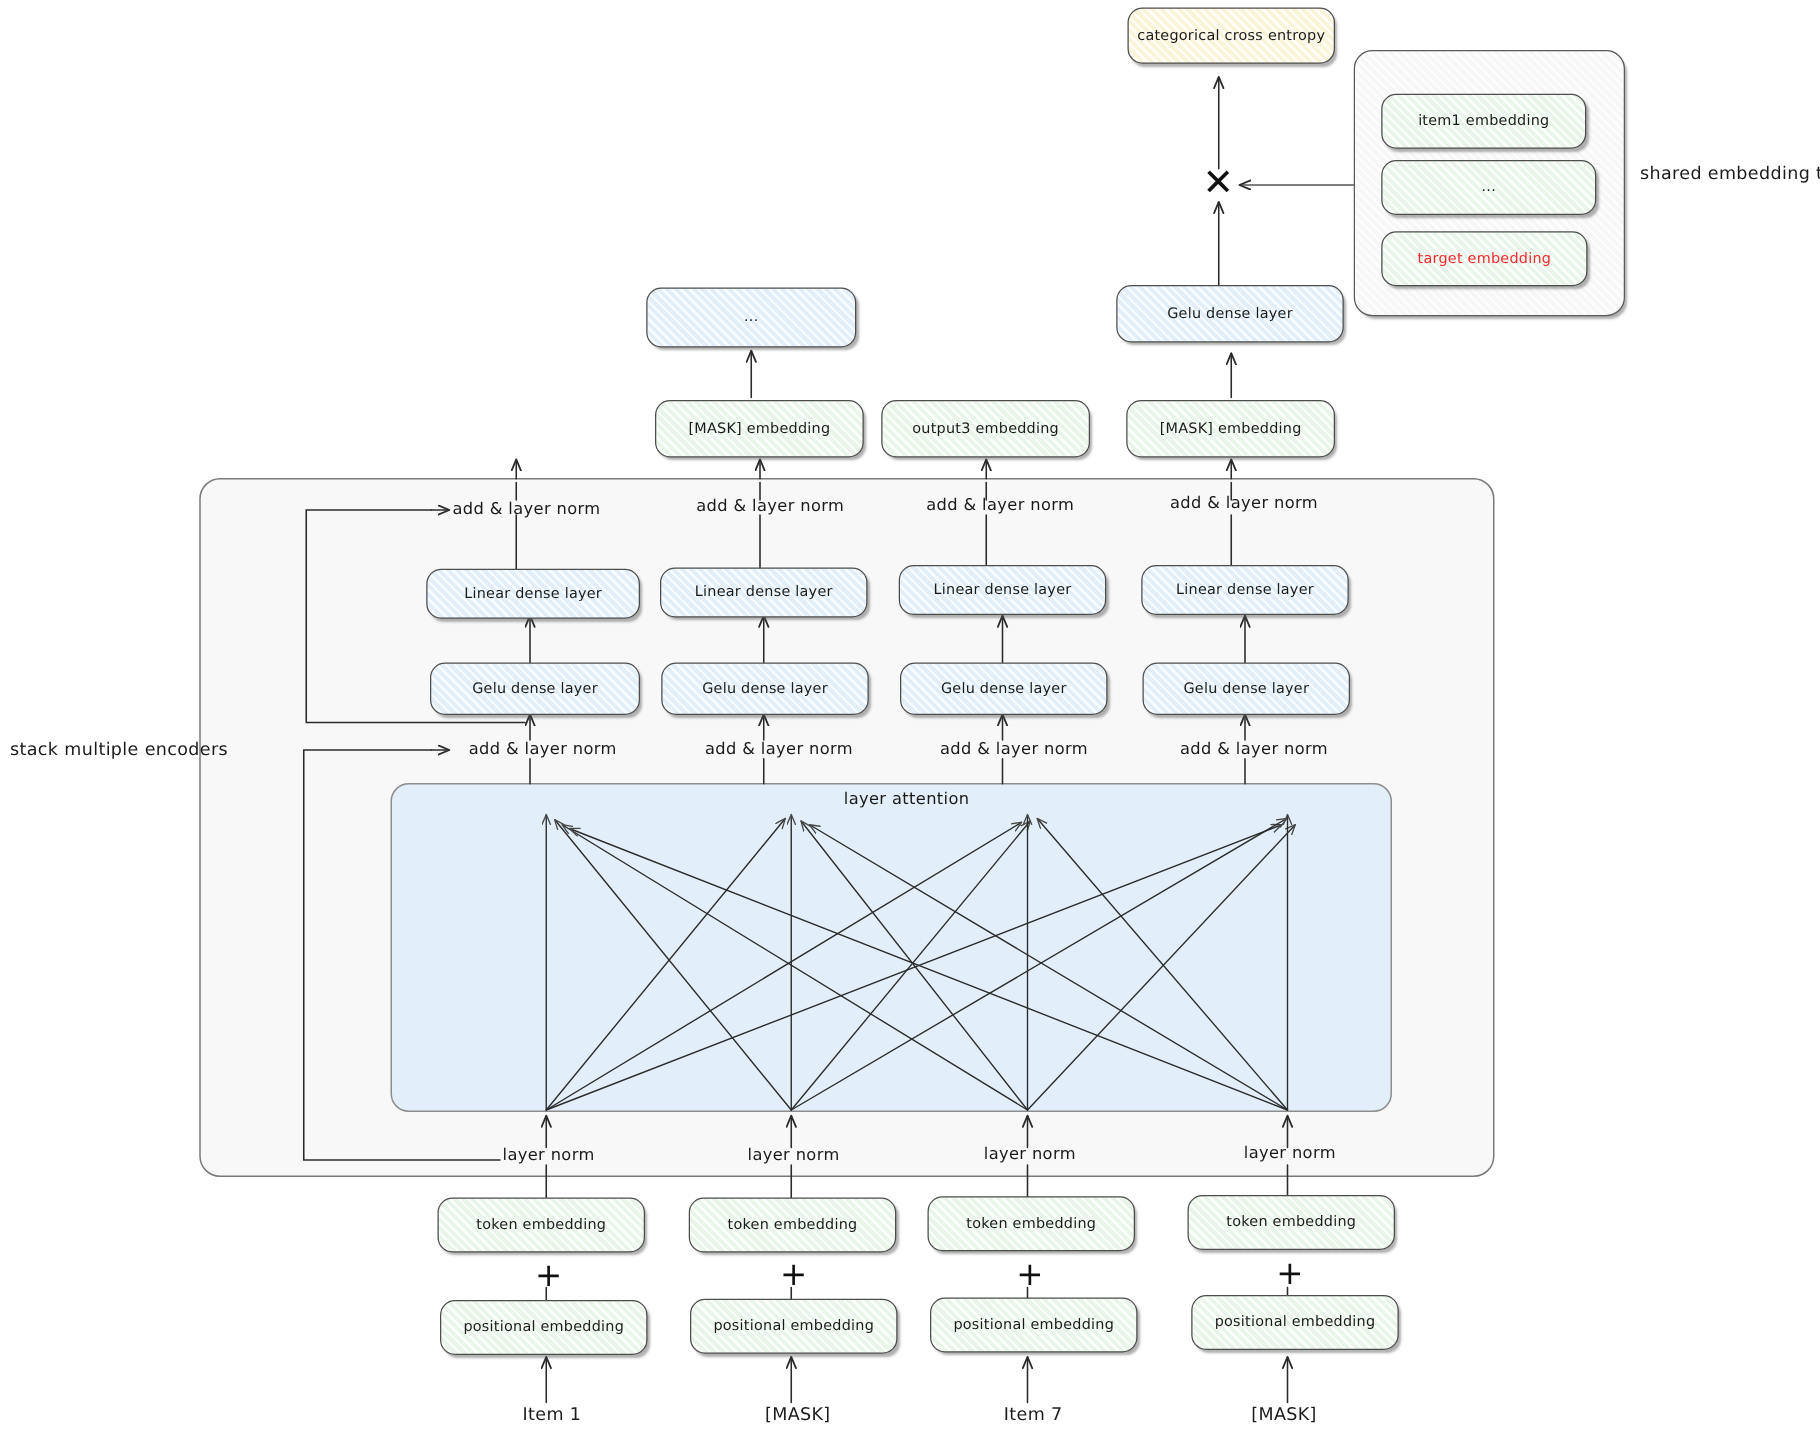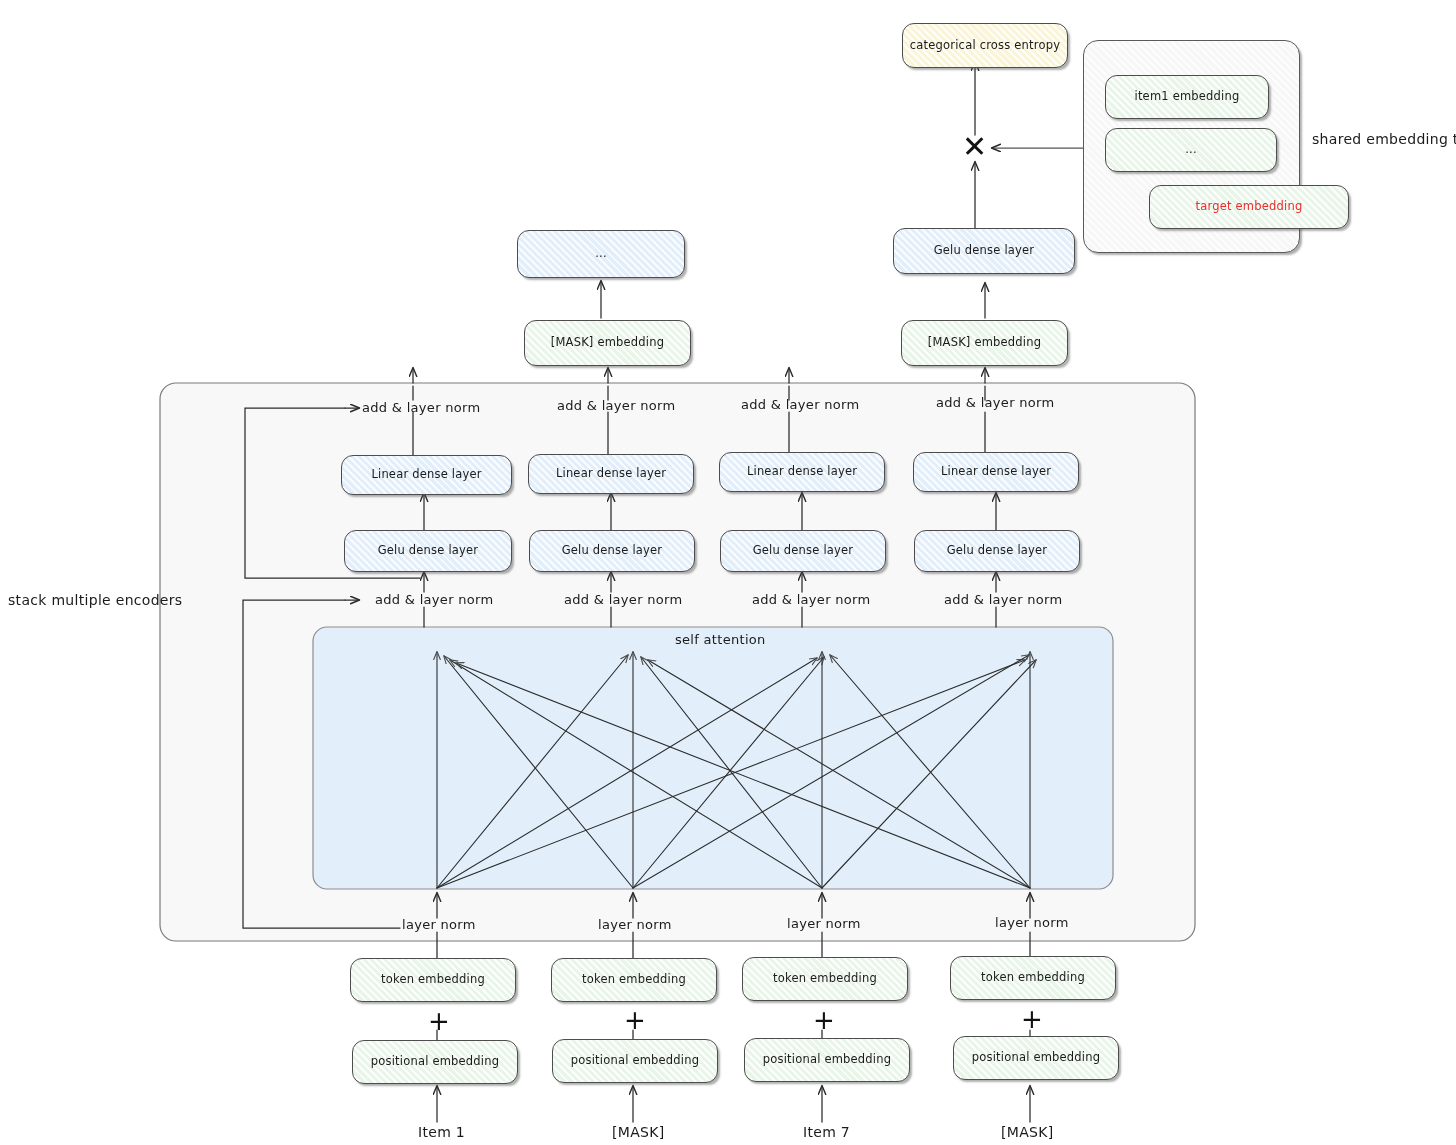--- a/index.html
+++ b/index.html
@@ -26,21 +26,20 @@
   }
   .blue{
     background-color:#e2effa;
     background-image:repeating-linear-gradient(45deg,rgba(255,255,255,.8) 0 2px,rgba(255,255,255,0) 2px 5px);
     border-color:#4d4d4d;
   }
   .cream{
     background-color:#faf5d8;
     background-image:repeating-linear-gradient(45deg,rgba(255,255,255,.8) 0 2px,rgba(255,255,255,0) 2px 5px);
     border-color:#4d4d4d;
-    margin-top:17px;
   }
   .plain{
     background-color:#f7f7f7;
     background-image:repeating-linear-gradient(45deg,rgba(255,255,255,.75) 0 2px,rgba(255,255,255,0) 2px 5px);
     border-color:#5a5a5a;
   }
   .red-text{color:#ef2b2b;}
 
   
   .lbl{
@@ -173,26 +172,27 @@
 
   <div class="node cream" style="left:902px;top:6px;width:166px;height:45px;">categorical cross entropy</div>
 
   <div class="xmul" style="left:962px;top:132px;">✕</div>
 
   <div class="node blue" style="left:893px;top:228px;width:182px;height:46px;">Gelu dense layer</div>
 
   <div class="node plain" style="left:1083px;top:40px;width:217px;height:213px;border-radius:15px;"></div>
   <div class="node green" style="left:1105px;top:75px;width:164px;height:44px;">item1 embedding</div>
   <div class="node green" style="left:1105px;top:128px;width:172px;height:44px;">...</div>
-  <div class="node green red-text" style="left:1105px;top:185px;width:200px;height:44px;margin-left:44px;">target embedding</div>
+  <div class="node green red-text" style="left:1105px;top:185px;width:165px;height:44px;">target embedding</div>
   <div class="lbl bg" style="left:1312px;top:131px;">shared embedding table</div>
 
   <div class="node blue" style="left:517px;top:230px;width:168px;height:48px;">...</div>
 
   <div class="node green" style="left:524px;top:320px;width:167px;height:46px;">[MASK] embedding</div>
+  <div class="node green" style="left:705px;top:320px;width:167px;height:46px;">output3 embedding</div>
   <div class="node green" style="left:901px;top:320px;width:167px;height:46px;">[MASK] embedding</div>
 
   <div class="lbl bg" style="left:8px;top:592px;">stack multiple encoders</div>
 
   <div class="lbl" style="left:362px;top:400px;">add &amp; layer norm</div>
   <div class="lbl" style="left:557px;top:398px;">add &amp; layer norm</div>
   <div class="lbl" style="left:741px;top:397px;">add &amp; layer norm</div>
   <div class="lbl" style="left:936px;top:395px;">add &amp; layer norm</div>
 
   <div class="node blue" style="left:341px;top:455px;width:171px;height:40px;">Linear dense layer</div>
@@ -203,21 +203,21 @@
   <div class="node blue" style="left:344px;top:530px;width:168px;height:42px;">Gelu dense layer</div>
   <div class="node blue" style="left:529px;top:530px;width:166px;height:42px;">Gelu dense layer</div>
   <div class="node blue" style="left:720px;top:530px;width:166px;height:42px;">Gelu dense layer</div>
   <div class="node blue" style="left:914px;top:530px;width:166px;height:42px;">Gelu dense layer</div>
 
   <div class="lbl" style="left:375px;top:592px;">add &amp; layer norm</div>
   <div class="lbl" style="left:564px;top:592px;">add &amp; layer norm</div>
   <div class="lbl" style="left:752px;top:592px;">add &amp; layer norm</div>
   <div class="lbl" style="left:944px;top:592px;">add &amp; layer norm</div>
 
-  <div class="lbl" style="left:675px;top:632px;">self attention</div>
+  <div class="lbl" style="left:675px;top:632px;">layer attention</div>
 
   <div class="lbl" style="left:402px;top:917px;">layer norm</div>
   <div class="lbl" style="left:598px;top:917px;">layer norm</div>
   <div class="lbl" style="left:787px;top:916px;">layer norm</div>
   <div class="lbl" style="left:995px;top:915px;">layer norm</div>
 
   <div class="node green" style="left:350px;top:958px;width:166px;height:44px;">token embedding</div>
   <div class="node green" style="left:551px;top:958px;width:166px;height:44px;">token embedding</div>
   <div class="node green" style="left:742px;top:957px;width:166px;height:44px;">token embedding</div>
   <div class="node green" style="left:950px;top:956px;width:166px;height:44px;">token embedding</div>

